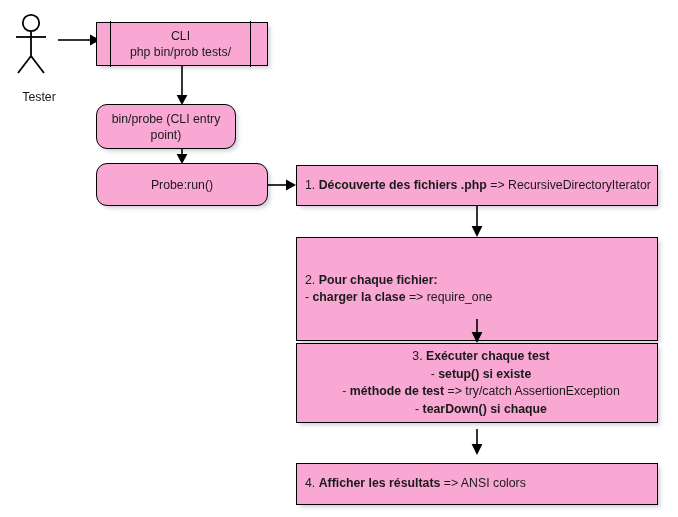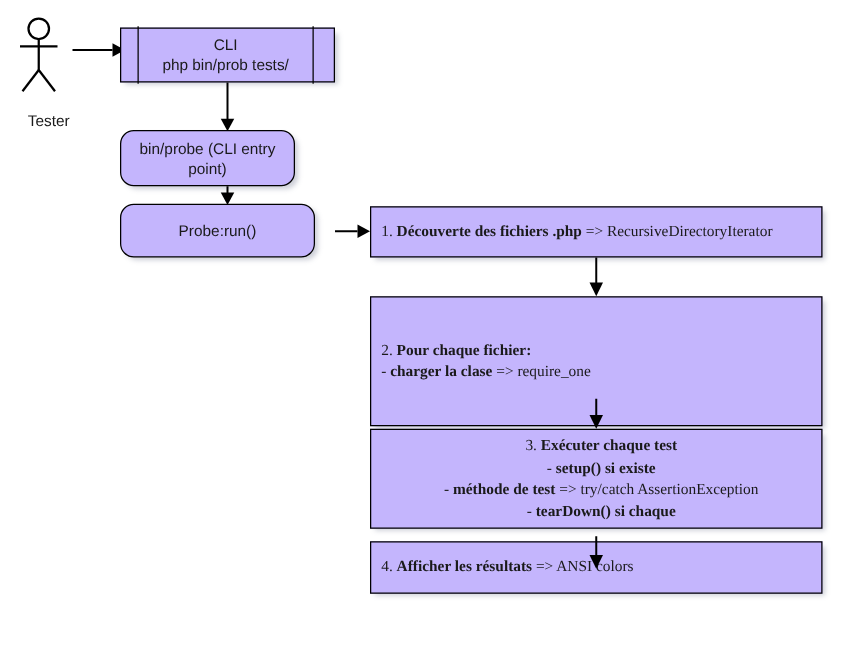--- a/index.html
+++ b/index.html
@@ -22,21 +22,21 @@
     left: 0;
     top: 0;
     width: 678px;
     height: 517px;
   }
 
   
   .node {
     position: absolute;
     box-sizing: border-box;
-    background: #c4b5fd;
+    background: #f9a8d4;
     border: 1.6px solid #000000;
     box-shadow: 3px 3px 4px -1px rgba(120,125,150,0.38);
   }
 
   .rounded {
     border-radius: 11px;
   }
 
   
   .center-txt {
@@ -101,40 +101,39 @@
   
   #entry-box {
     left: 96px;
     top: 104px;
     width: 140px;
     height: 45px;
   }
   #run-box {
     left: 96px;
     top: 163px;
-    width: 156px;
+    width: 172px;
     height: 43px;
   }
 
   
   .step {
     left: 296px;
     width: 362px;
     padding: 7px 0 7px 8px;
     font-size: 12.3px;
     line-height: 17.5px;
     display: flex;
     flex-direction: column;
     justify-content: center;
-    font-family: Liberation Serif, serif;
   }
   #step-1 { top: 165px; height: 41px; }
   #step-2 { top: 237px; height: 104px; }
   #step-3 { top: 343px; height: 80px; align-items: center; }
-  #step-4 { top: 433px; height: 42px; }
+  #step-4 { top: 463px; height: 42px; }
 
   .step .line { white-space: nowrap; }
   .step b { font-weight: bold; }
   .step .reg { font-weight: normal; }
 
   
   .conn {
     position: absolute;
     overflow: visible;
   }

